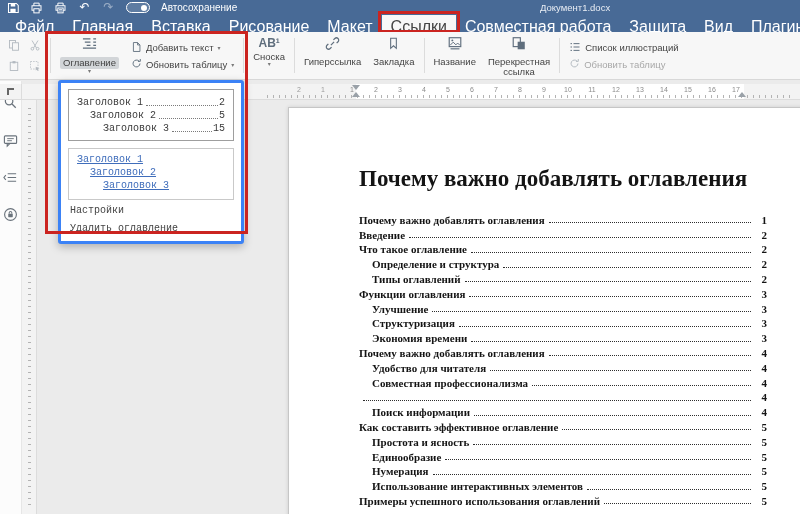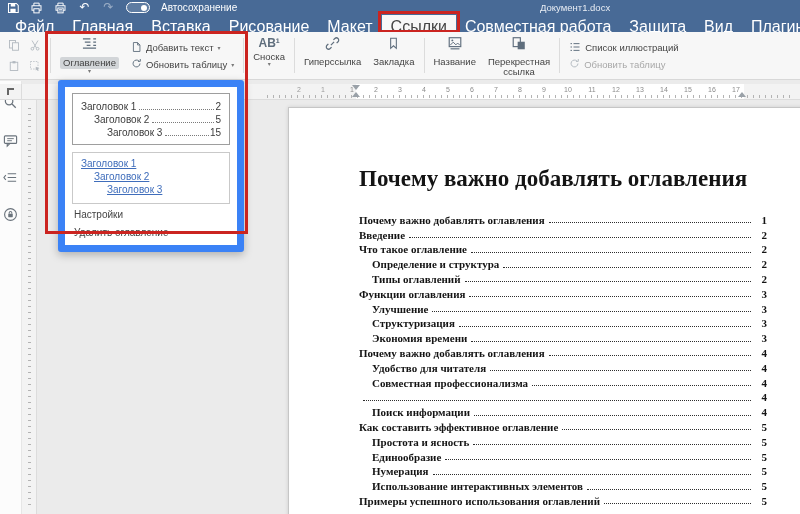--- a/index.html
+++ b/index.html
@@ -66,21 +66,21 @@
   .page { position:absolute; left:251px; top:7px; width:524px; height:520px; background:#fff; border:1px solid #c6c6c6; box-shadow:0 0 4px rgba(0,0,0,.12); cursor:text; }
   .doc-h1 { position:absolute; left:70px; top:58px; font-family:"Liberation Serif","DejaVu Serif",serif; font-weight:bold; font-size:23px; color:#141414; white-space:nowrap; }
   .toc { position:absolute; left:70px; top:103px; width:408px; font-family:"Liberation Serif","DejaVu Serif",serif; font-weight:bold; font-size:11px; color:#141414; }
   .toc-row { display:flex; align-items:flex-end; height:14.8px; cursor:text; }
   .toc-row .t { white-space:nowrap; }
   .toc-row.lvl2 .t { padding-left:13px; }
   .toc-row .leader { flex:1; border-bottom:1.4px dotted #2e2e2e; margin:0 2px 2.5px 4px; min-width:10px; }
   .toc-row .p { width:14px; text-align:right; }
 
   
-  .toc-dropdown { position:absolute; left:58px; top:80px; width:186px; background:#fff; border:7px solid #3b82f6; border-radius:3px; box-shadow:0 3px 8px rgba(0,0,0,.25); padding:6px 7px 5px; z-index:5; }
+  .toc-dropdown { position:absolute; left:58px; top:80px; width:186px; background:#fff; border:3px solid #3b82f6; border-radius:3px; box-shadow:0 3px 8px rgba(0,0,0,.25); padding:6px 7px 5px; z-index:5;font-family:Liberation Mono, monospace; }
   .prev-box { border:1px solid #9e9e9e; background:#fff; padding:5px 8px 6px; }
   .prev-box.second { border-color:#c9c9c9; margin-top:7px; }
   .prev-row { display:flex; align-items:flex-end; font-size:10px; color:#3b3b3b; height:13px; }
   .prev-row .pt { white-space:nowrap; }
   .prev-row.i1 .pt { padding-left:13px; } .prev-row.i2 .pt { padding-left:26px; }
   .prev-row .leader { flex:1; border-bottom:1px dotted #7a7a7a; margin:0 1px 2px 3px; }
   .prev-row .pp { text-align:right; }
   .link-row { font-size:10px; height:13px; }
   .link-row a { color:#3f6dbb; text-decoration:underline; cursor:pointer; }
   .link-row.i1 { padding-left:13px; } .link-row.i2 { padding-left:26px; }

